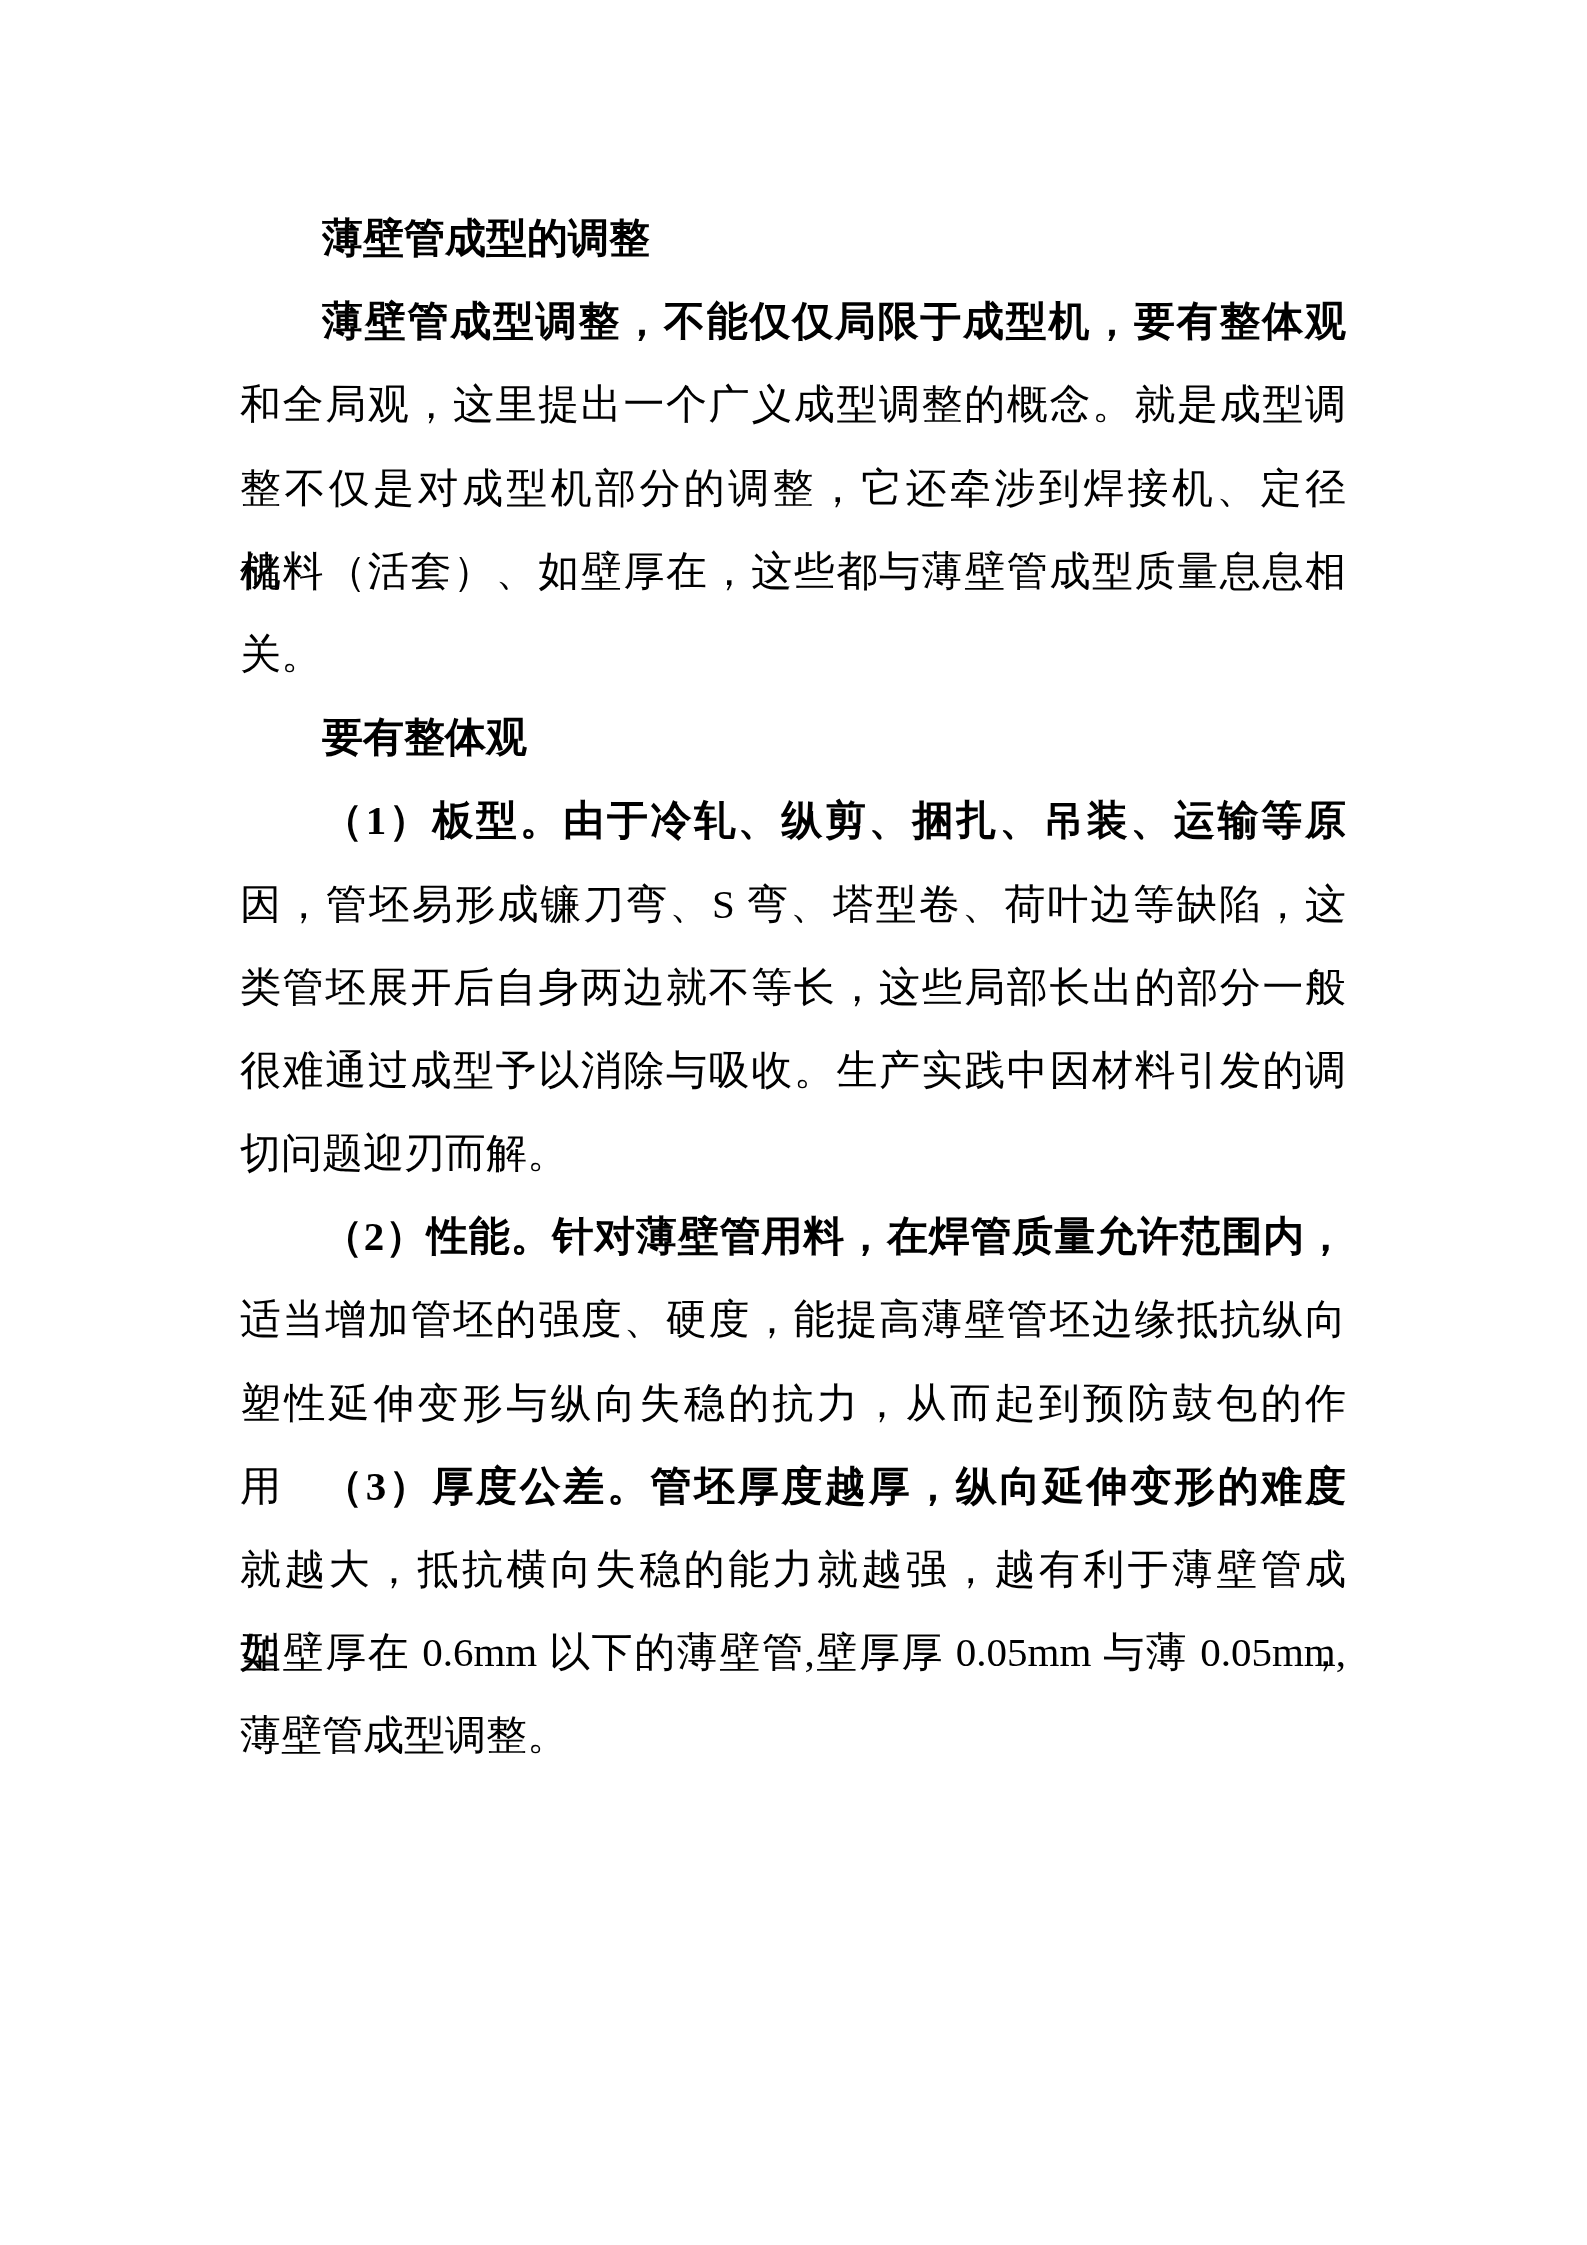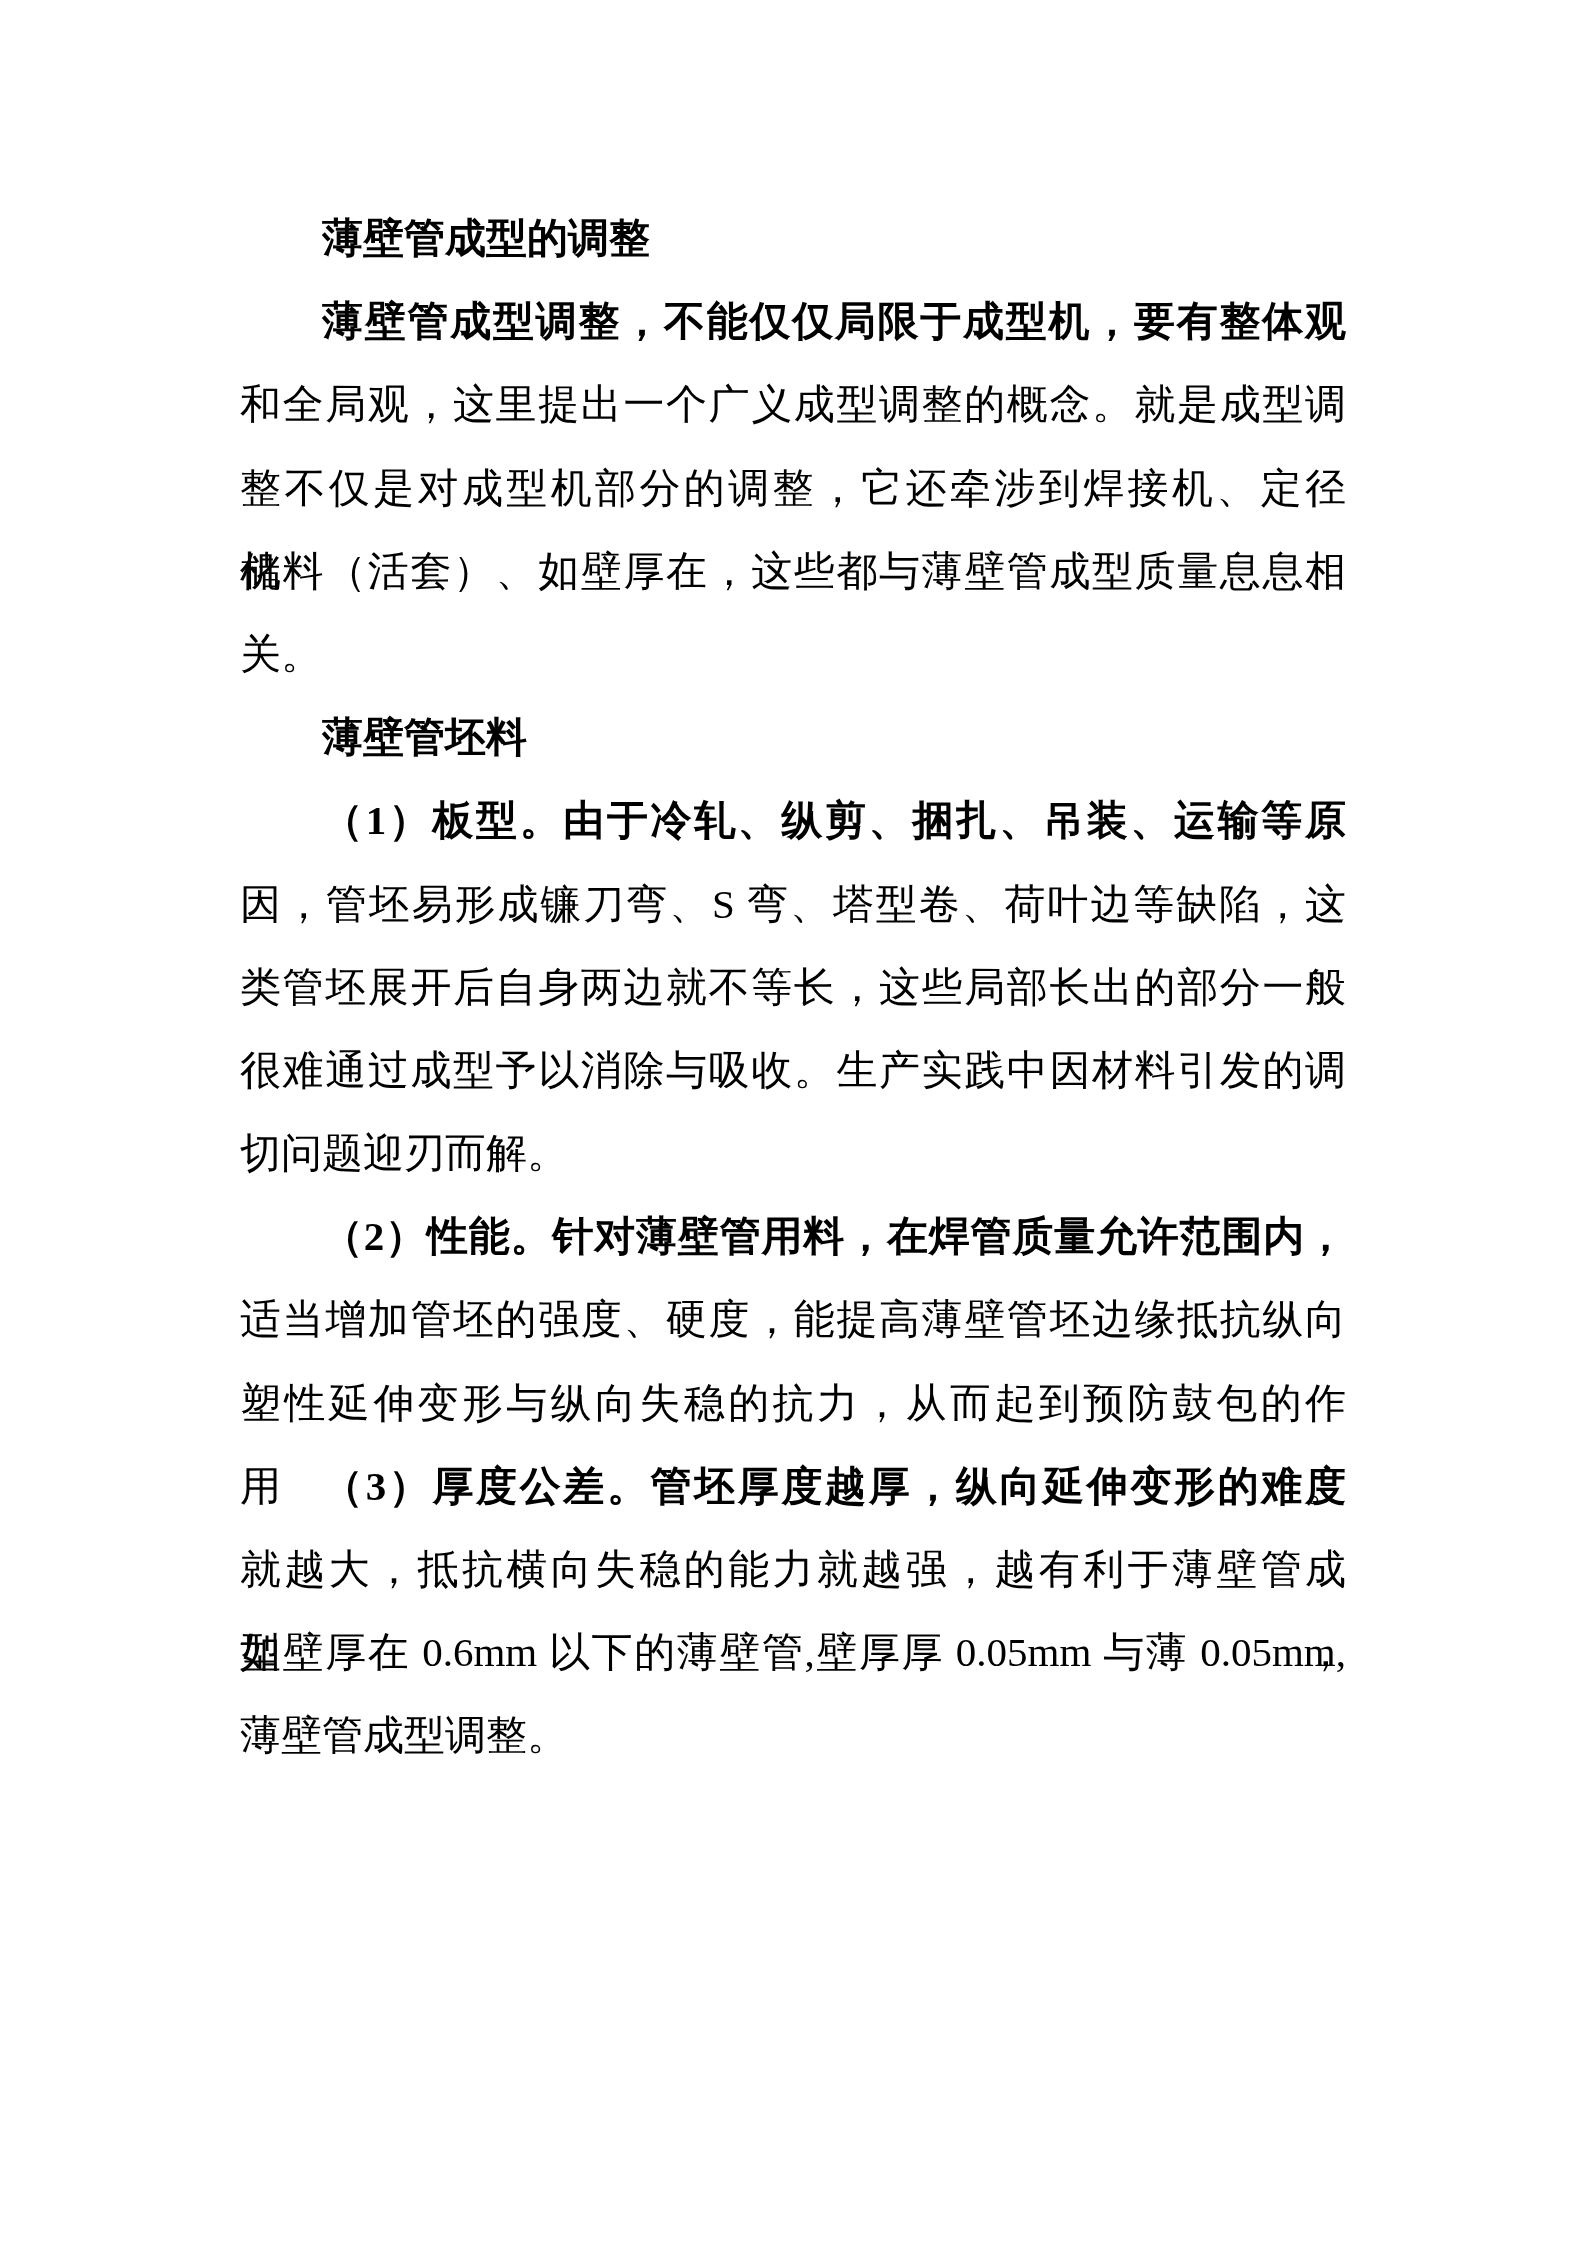--- a/index.html
+++ b/index.html
@@ -49,21 +49,21 @@
 <body>
 
 <div class="page">
   <div class="textblock">
     <div class="line heading indent nostretch">薄壁管成型的调整</div>
     <div class="line indent stretch">薄壁管成型调整，不能仅仅局限于成型机，要有整体观</div>
     <div class="line stretch">和全局观，这里提出一个广义成型调整的概念。就是成型调</div>
     <div class="line stretch">整不仅是对成型机部分的调整，它还牵涉到焊接机、定径机、</div>
     <div class="line stretch">储料（活套）、如壁厚在，这些都与薄壁管成型质量息息相</div>
     <div class="line nostretch">关。</div>
-    <div class="line heading indent nostretch">薄壁管坯料</div>
+    <div class="line heading indent nostretch">要有整体观</div>
     <div class="line indent stretch">（1）板型。由于冷轧、纵剪、捆扎、吊装、运输等原</div>
     <div class="line stretch">因，管坯易形成镰刀弯、S 弯、塔型卷、荷叶边等缺陷，这</div>
     <div class="line stretch">类管坯展开后自身两边就不等长，这些局部长出的部分一般</div>
     <div class="line stretch">很难通过成型予以消除与吸收。生产实践中因材料引发的调</div>
     <div class="line nostretch">切问题迎刃而解。</div>
     <div class="line indent stretch">（2）性能。针对薄壁管用料，在焊管质量允许范围内，</div>
     <div class="line stretch">适当增加管坯的强度、硬度，能提高薄壁管坯边缘抵抗纵向</div>
     <div class="line stretch">塑性延伸变形与纵向失稳的抗力，从而起到预防鼓包的作用。</div>
     <div class="line indent stretch">（3）厚度公差。管坯厚度越厚，纵向延伸变形的难度</div>
     <div class="line stretch">就越大，抵抗横向失稳的能力就越强，越有利于薄壁管成型，</div>

